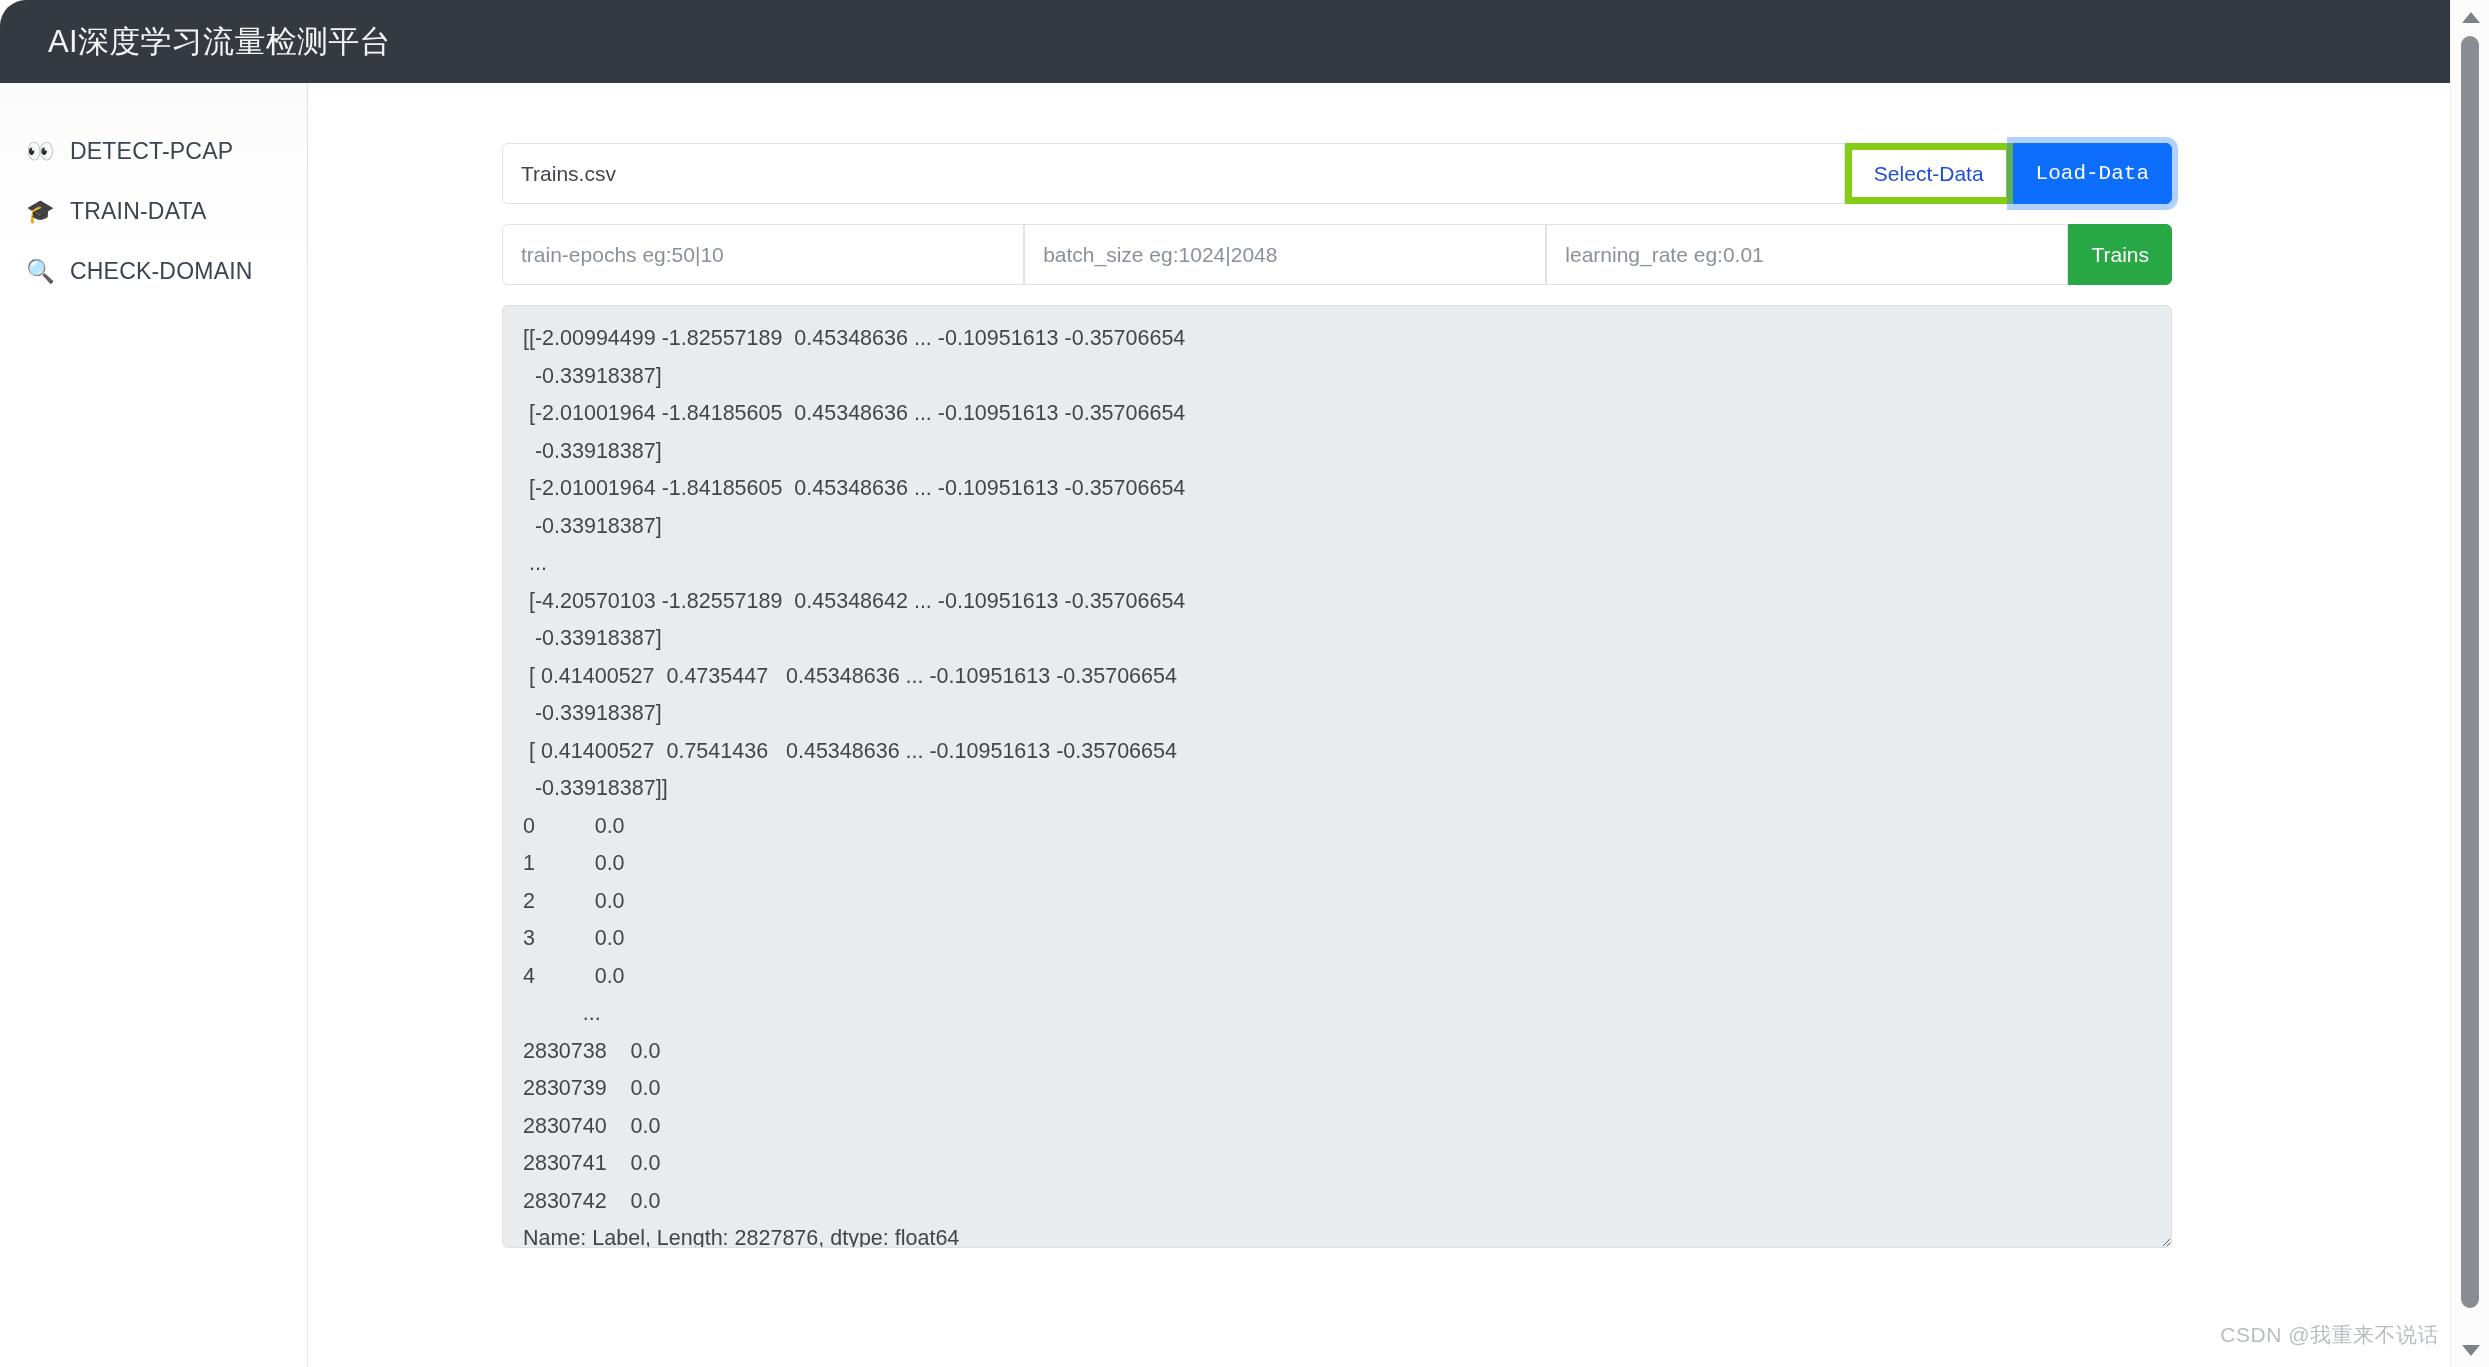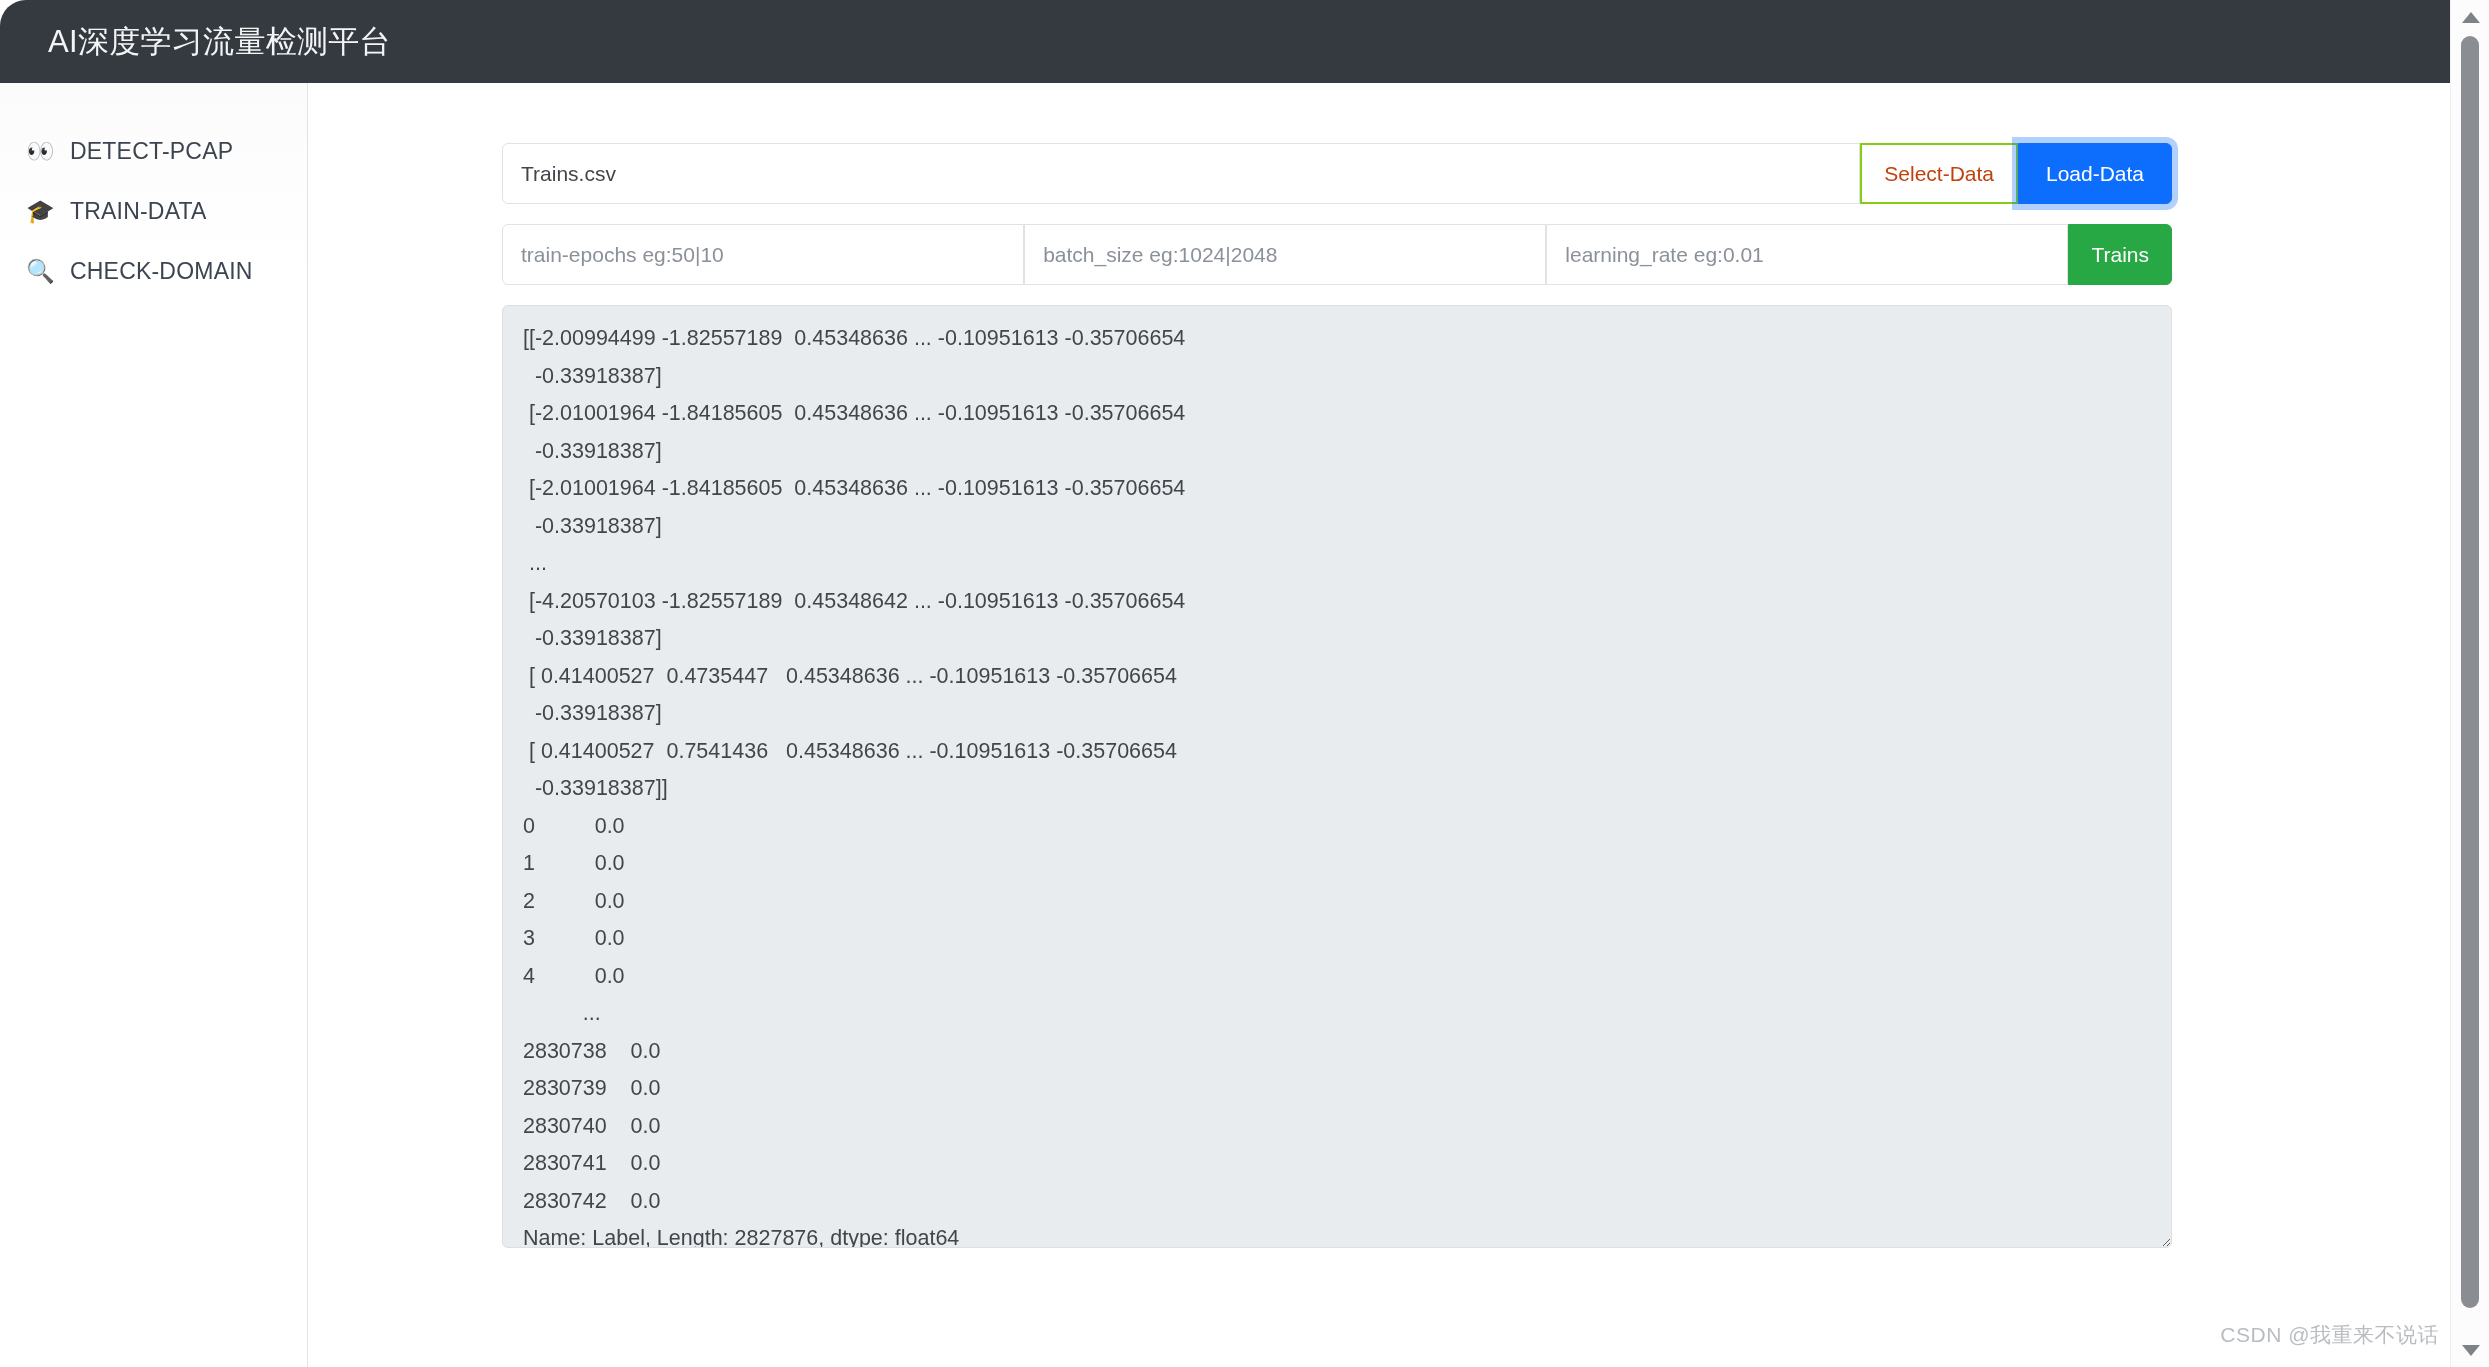--- a/index.html
+++ b/index.html
@@ -123,34 +123,35 @@
     border: 1px solid transparent;
     cursor: pointer;
     padding: 0 22px;
     white-space: nowrap;
     display: flex;
     align-items: center;
     justify-content: center;
   }
   .btn-select {
     background: #ffffff;
-    color: #c2410c;
-    border: 2px solid #84cc16;
+    color: #1d4ed8;
+    border: 7px solid #84cc16;
     flex: 0 0 156px;
   }
   .btn-load {
     background: #0d6efd;
     color: #ffffff;
     border: 1px solid #0d6efd;
     flex: 0 0 154px;
     border-top-right-radius: 6px;
     border-bottom-right-radius: 6px;
     box-shadow: 0 0 0 6px rgba(13,110,253,0.32);
     position: relative;
     z-index: 3;
+    font-family: Liberation Mono, monospace;
   }
   .btn-train {
     background: #28a745;
     color: #ffffff;
     border: 1px solid #28a745;
     flex: 0 0 96px;
     border-top-right-radius: 6px;
     border-bottom-right-radius: 6px;
   }
 

